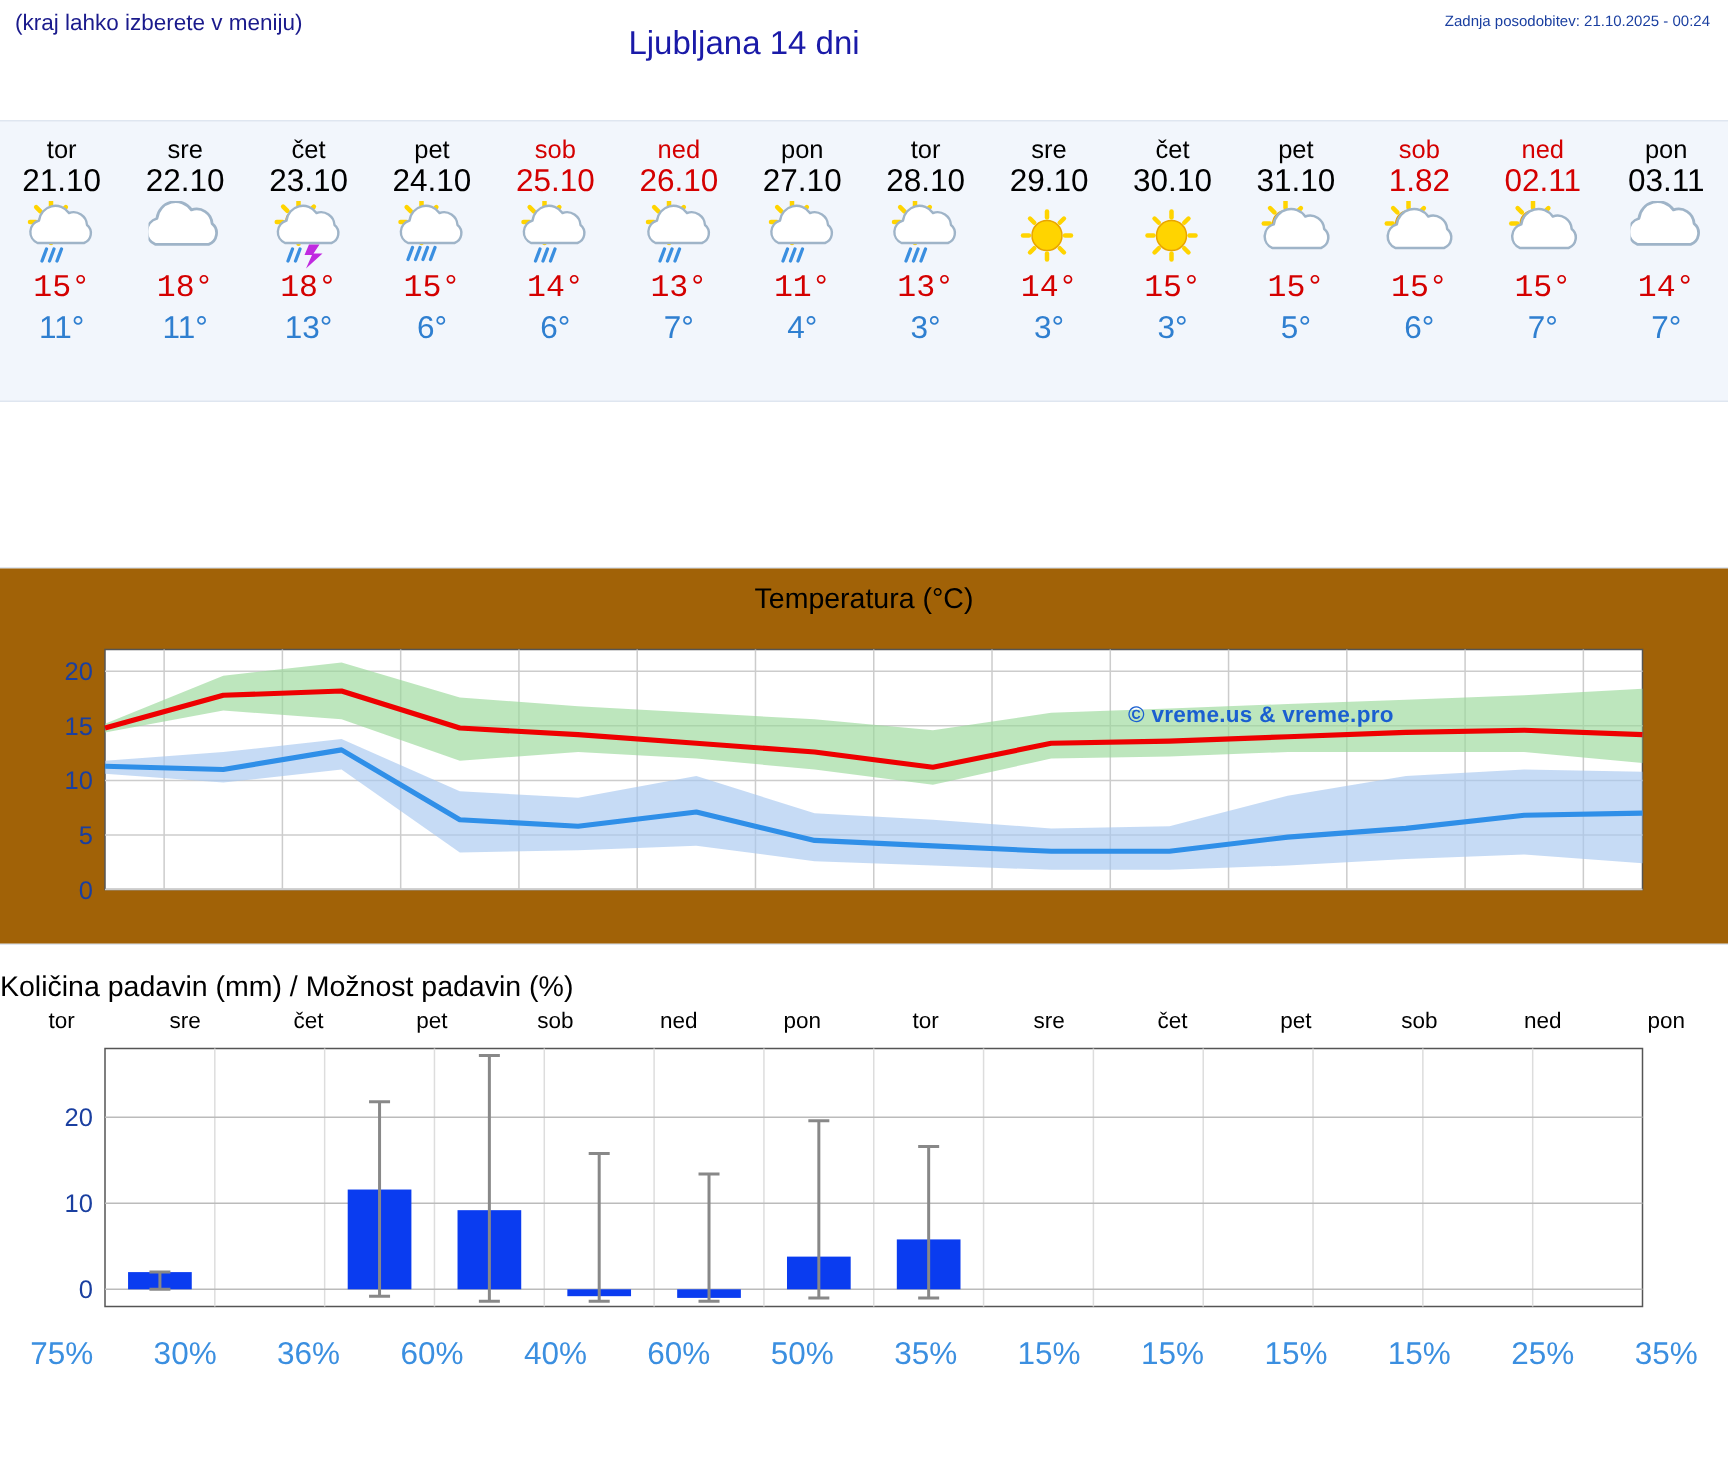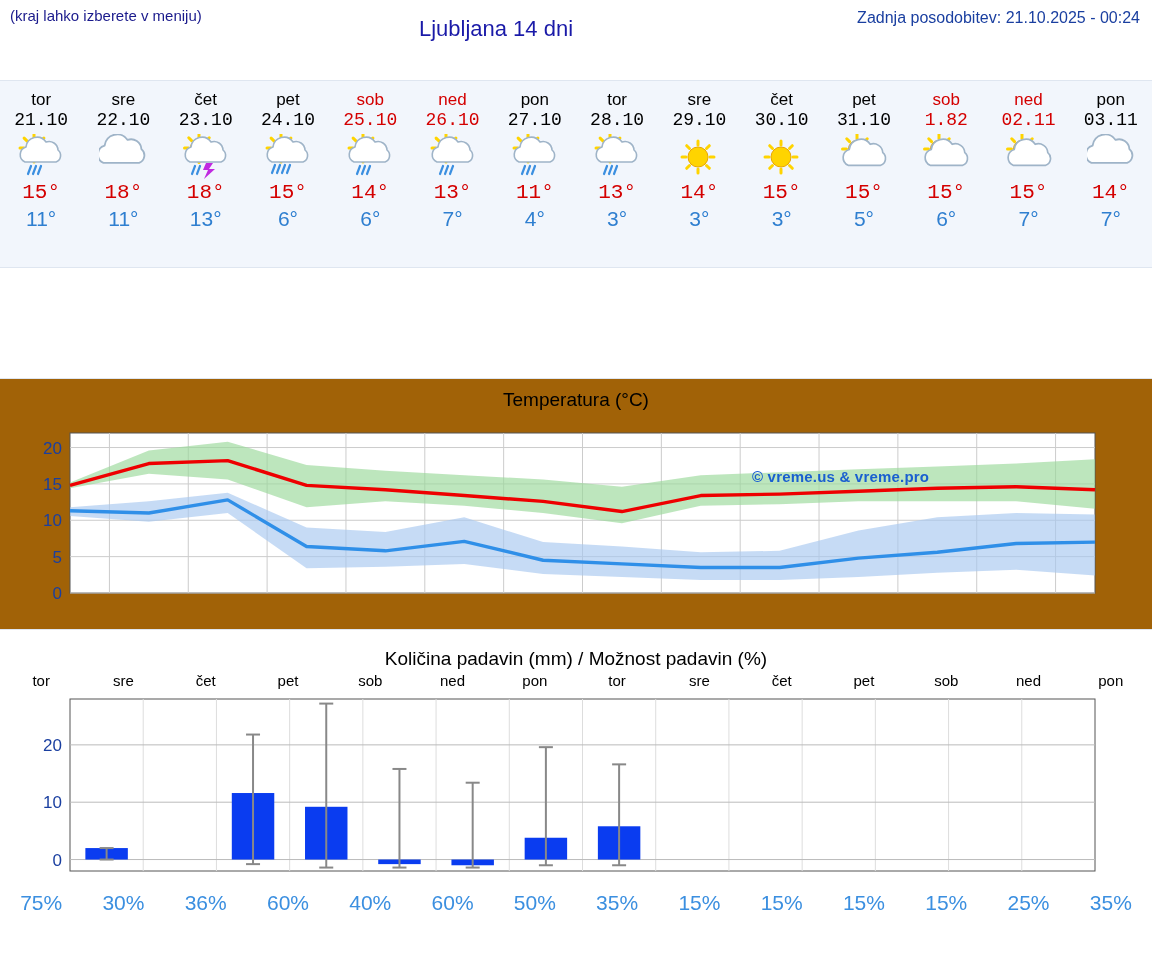--- a/index.html
+++ b/index.html
@@ -12,41 +12,41 @@
     position:relative;
     overflow:hidden;
   }
   .topbar { position:relative; height:46px;padding-left:31px; }
   .topleft {
     position:absolute; left:10px; top:7px;
     font-size:15px; color:#1a1a8c;
   }
   .topright {
     position:absolute; right:12px; top:9px;
-    font-size:16px; color:#1a3fa0;
+    font-size:10px; color:#1a3fa0;
   }
   .title {
     position:absolute; left:0; right:0; top:16px;
     text-align:center; font-size:22px; color:#1a1aa8;
   }
   .title-inner { display:inline-block; margin-left:-160px; }
 
   
   .daystrip {
     position:absolute; left:0; top:80px; width:1152px; height:188px;
     background:#f2f6fc;
     border-top:1px solid #dfe6f0;
     border-bottom:1px solid #dfe6f0;
     display:flex;
   }
   .day {
     flex:1 1 0; text-align:center; padding-top:8px;
   }
   .dname { font-size:17px; line-height:21px; color:#000; }
-  .ddate { font-size:18px; line-height:21px; color:#000;font-family:Liberation Mono, monospace; }
+  .ddate { font-size:21px; line-height:21px; color:#000; }
   .day.weekend .dname, .day.weekend .ddate { color:#d40000; }
   .dicon { height:46px; margin-top:3px; position:relative; }
   .dicon svg { display:block; margin:0 auto; }
   .tmax { font-size:21px; color:#d40000; line-height:26px;font-family:Liberation Mono, monospace; }
   .tmin { font-size:21px; color:#2f7fd0; line-height:26px; }
 
   
   .tempsec {
     position:absolute; left:0; top:378px; width:1152px; height:252px;
     background:#a16207; border-top:1px solid #dfe6f0; border-bottom:1px solid #dfe6f0;
@@ -60,21 +60,21 @@
     font-size:15px; color:#1a5fd0; font-weight:bold;
     letter-spacing:0.2px;
     z-index:5;
   }
 
   
   .precsec {
     position:absolute; left:0; top:636px; width:1152px; height:339px;
     background:#ffffff;
   }
-  .prectitle { text-align:center; font-size:19px; color:#000; padding-top:12px; }
+  .prectitle { text-align:left; font-size:19px; color:#000; padding-top:12px; }
   .precdays {
     display:flex; width:1152px; margin-top:2px;
   }
   .precdays div { flex:1 1 0; text-align:center; font-size:15px; color:#000; }
   .precwrap { position:relative; width:1152px; height:200px; }
   .percrow { display:flex; width:1152px; margin-top:2px;align-items:center; }
   .percrow div { flex:1 1 0; text-align:center; font-size:21px; color:#3b8fe0; }
 </style>
 </head>
 <body>

